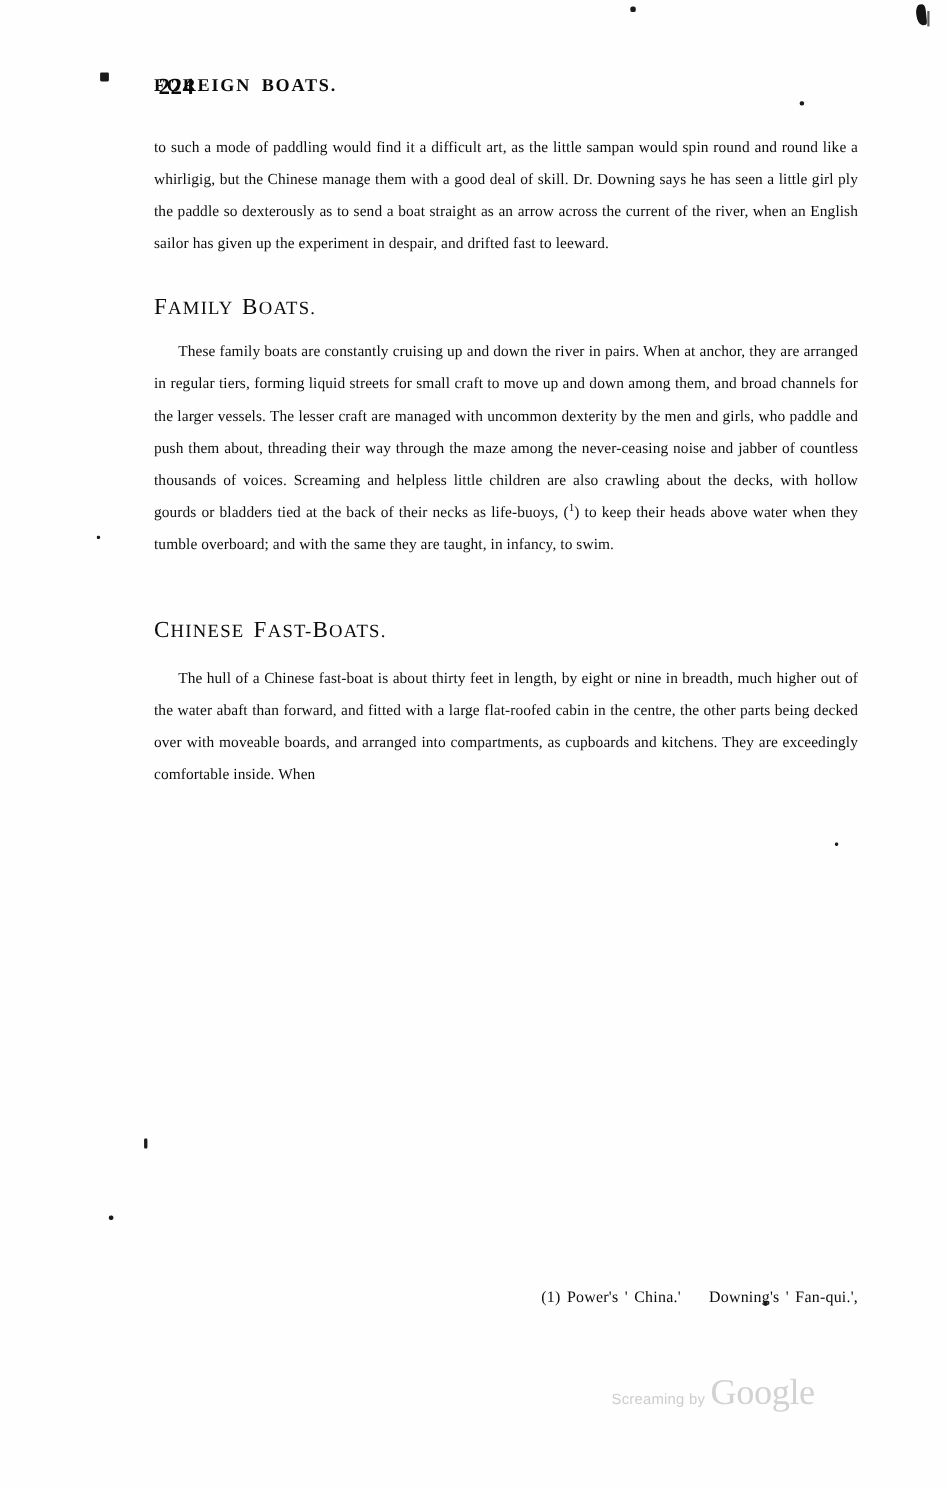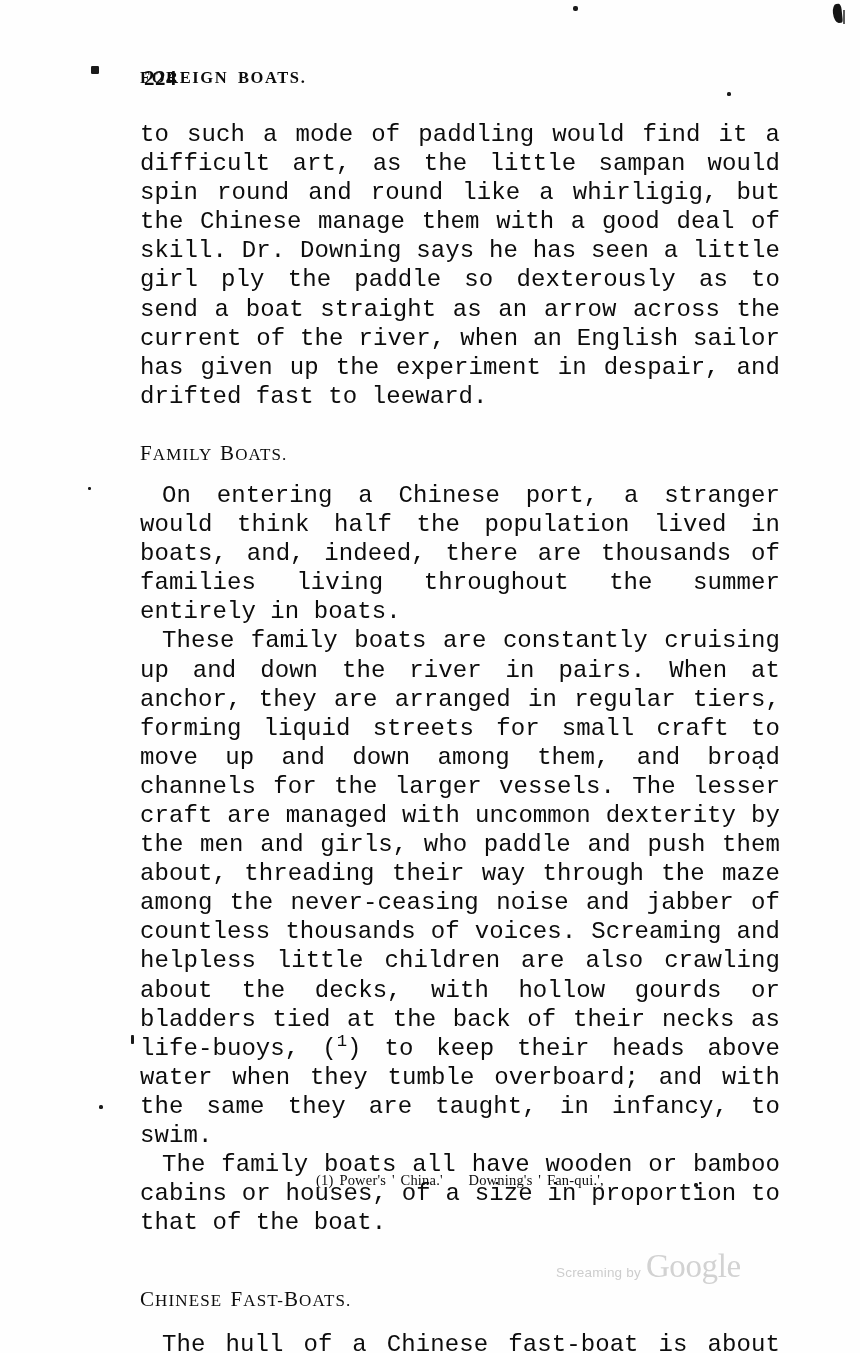--- a/index.html
+++ b/index.html
@@ -55,26 +55,25 @@
   
   .textblock {
     position: absolute;
     left: 140px;
     top: 120px;
     width: 640px;
   }
 
   p.body {
     margin: 0;
-    font-size: 24px;
+    font-size: 14px;
     line-height: 29.1px;
     text-align: justify;
     text-justify: inter-word;
     letter-spacing: 0.08px;
-    font-family: Liberation Mono, monospace;
     -moz-font-feature-settings: normal;
   }
   p.body.indent {
     text-indent: 22px;
   }
 
   .section-head {
     margin: 0;
     text-align: left;
     font-size: 17px;
@@ -96,21 +95,21 @@
     vertical-align: super;
     line-height: 0;
   }
 
   
   .footnote {
     position: absolute;
     left: 140px;
     top: 1172px;
     width: 640px;
-    text-align: center;
+    text-align: right;
     font-size: 14.5px;
     letter-spacing: 0.2px;
     word-spacing: 2px;
   }
   .footnote .fn-sep { display: inline-block; width: 14px; }
 
   
   .watermark {
     position: absolute;
     left: 556px;
@@ -177,25 +176,23 @@
   <div class="textblock">
 
     <p class="body">to such a mode of paddling would find it a difficult art, as the little sampan would spin round and round like a whirligig, but the Chinese manage them with a good deal of skill.  Dr. Downing says he has seen a little girl ply the paddle so dexterously as to send a boat straight as an arrow across the current of the river, when an English sailor has given up the experiment in despair, and drifted fast to leeward.</p>
 
     <div class="spacer-before-head"></div>
     <div class="section-head">
       <span><span class="cap">F</span><span>A</span><span>M</span><span>I</span><span>L</span><span>Y</span> <span class="cap">B</span><span>O</span><span>A</span><span>T</span><span>S</span><span>.</span></span>
     </div>
     <div class="spacer-after-head"></div>
 
-    <p class="body indent">On entering a Chinese port, a stranger would think half the population lived in boats, and, indeed, there are thousands of families living throughout the summer entirely in boats.</p>
 
     <p class="body indent"><span>These family boats are constantly cruising up and down the river in pairs.  When at anchor, they are arranged in regular tiers, forming liquid streets for small craft to move up and down among them, and broad channels for the larger vessels. The lesser craft are managed with uncommon dexterity by the men and girls, who paddle and push them about, threading their way through the maze among the never-ceasing noise and jabber of countless thousands of voices.  Screaming and helpless little children are also crawling about the decks, with hollow gourds or bladders tied at the back of their necks as life-buoys, (</span><sup class="fn">1</sup><span>) to keep their heads above water when they tumble overboard; and with the same they are taught, in infancy, to swim.</span></p>
 
-    <p class="body indent">The family boats all have wooden or bamboo cabins or houses, of a size in proportion to that of the boat.</p>
 
     <div class="spacer-before-head2"></div>
     <div class="section-head">
       <span><span class="cap">C</span><span>H</span><span>I</span><span>N</span><span>E</span><span>S</span><span>E</span> <span class="cap">F</span><span>A</span><span>S</span><span>T</span><span>-</span><span class="cap">B</span><span>O</span><span>A</span><span>T</span><span>S</span><span>.</span></span>
     </div>
     <div class="spacer-after-head2"></div>
 
     <p class="body indent">The hull of a Chinese fast-boat is about thirty feet in length, by eight or nine in breadth, much higher out of the water abaft than forward, and fitted with a large flat-roofed cabin in the centre, the other parts being decked over with moveable boards, and arranged into compartments, as cupboards and kitchens.  They are exceedingly comfortable inside.  When</p>
 
   </div>

